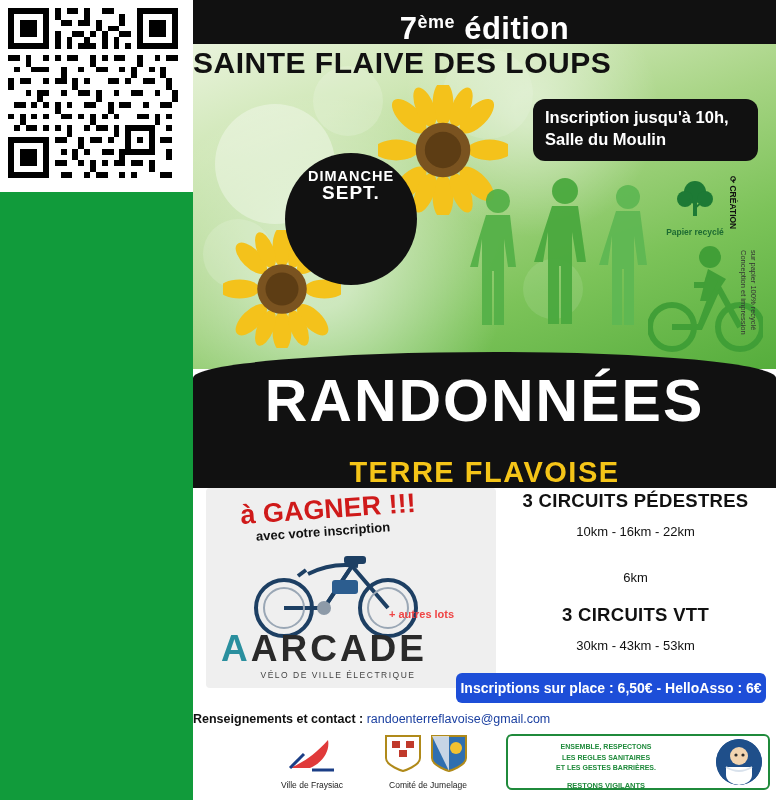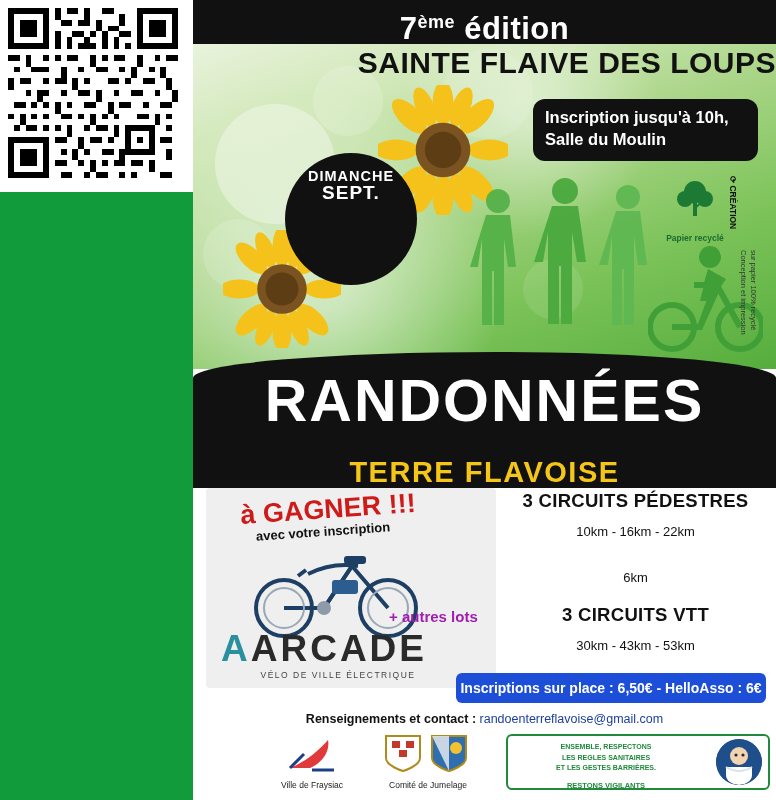--- a/index.html
+++ b/index.html
@@ -32,21 +32,21 @@
     position:absolute;left:0;top:44px;width:583px;height:325px;
     background:
       radial-gradient(circle at 22% 72%, rgba(255,255,255,.55) 0 6%, rgba(255,255,255,0) 36%),
       radial-gradient(circle at 58% 20%, rgba(255,255,255,.45) 0 4%, rgba(255,255,255,0) 30%),
       linear-gradient(160deg,#e9f3dc 0%,#cfe7b6 22%,#a7d484 45%,#7cc359 70%,#55ad3c 100%);
   }
   
   .bubble{position:absolute;border-radius:50%;background:rgba(255,255,255,.35);}
 
   .town{
-    position:absolute;left:0;top:46px;width:583px;text-align:right;
+    position:absolute;left:0;top:46px;width:583px;text-align:left;
     font-size:30px;font-weight:bold;color:#111;letter-spacing:.5px;
   }
 
   .insc-pill{
     position:absolute;left:340px;top:99px;width:225px;height:62px;
     background:#111;border-radius:12px;color:#fff;
     font-size:16.5px;font-weight:bold;line-height:1.32;
     padding:8px 12px;box-sizing:border-box;
   }
 
@@ -60,21 +60,21 @@
   .date-circle .mon{font-size:19px;font-weight:bold;letter-spacing:1px;margin-top:-2px;}
 
   
   .sunflower{position:absolute;}
 
   
   .sil{position:absolute;fill:#5ab34a;opacity:.95;}
 
   
   .recycle{position:absolute;left:467px;top:178px;width:70px;text-align:center;}
-  .recycle .lbl{font-size:8.5px;color:#1d6b32;margin-top:7px;font-weight:bold;}
+  .recycle .lbl{font-size:8.5px;color:#1d6b32;margin-top:1px;font-weight:bold;}
   .creation{
     position:absolute;left:545px;top:176px;
     font-size:8.5px;color:#111;font-weight:bold;
     transform:rotate(90deg);transform-origin:left top;white-space:nowrap;
   }
   .side-note{
     position:absolute;left:556px;top:250px;
     font-size:7.5px;color:#333;line-height:1.5;
     transform:rotate(90deg);transform-origin:left top;white-space:nowrap;
   }
@@ -117,35 +117,35 @@
   }
   .arcade{
     position:absolute;left:28px;top:140px;width:200px;text-align:left;
     font-size:37px;font-weight:bold;color:#2a2a2a;letter-spacing:3px;
   }
   .arcade-sub{
     position:absolute;left:50px;top:182px;width:190px;text-align:center;
     font-size:8.5px;color:#444;letter-spacing:1.5px;
   }
   .autres{
-    position:absolute;left:196px;top:120px;font-size:15px;font-weight:bold;color:#a21caf;
+    position:absolute;left:196px;top:120px;font-size:11px;font-weight:bold;color:#ef4444;
   }
 
   .circuits{position:absolute;left:310px;top:2px;width:265px;text-align:center;color:#111;}
   .c-title{font-size:18.5px;font-weight:bold;letter-spacing:.3px;}
   .c-detail{font-size:13px;margin-top:12px;}
   .c-gap{height:19px;}
 
   .price-pill{
     position:absolute;left:263px;top:185px;width:310px;height:30px;background:#1d4ed8;border-radius:6px;
     color:#fff;font-size:14px;font-weight:bold;text-align:center;line-height:30px;
   }
 
   .contact{
-    position:absolute;left:0;top:224px;width:583px;text-align:center;
+    position:absolute;left:0;top:224px;width:583px;text-align:left;
     font-size:12.5px;color:#111;
   }
   .contact b{font-weight:bold;}
   .contact .mail{color:#1a3fa0;}
 
   
   .logo-fray{position:absolute;left:74px;top:246px;width:90px;text-align:center;}
   .logo-fray .cap{font-size:8.5px;color:#222;margin-top:2px;}
   .logo-jum{position:absolute;left:170px;top:244px;width:130px;text-align:center;}
   .logo-jum .cap{font-size:8.5px;color:#222;margin-top:2px;}

